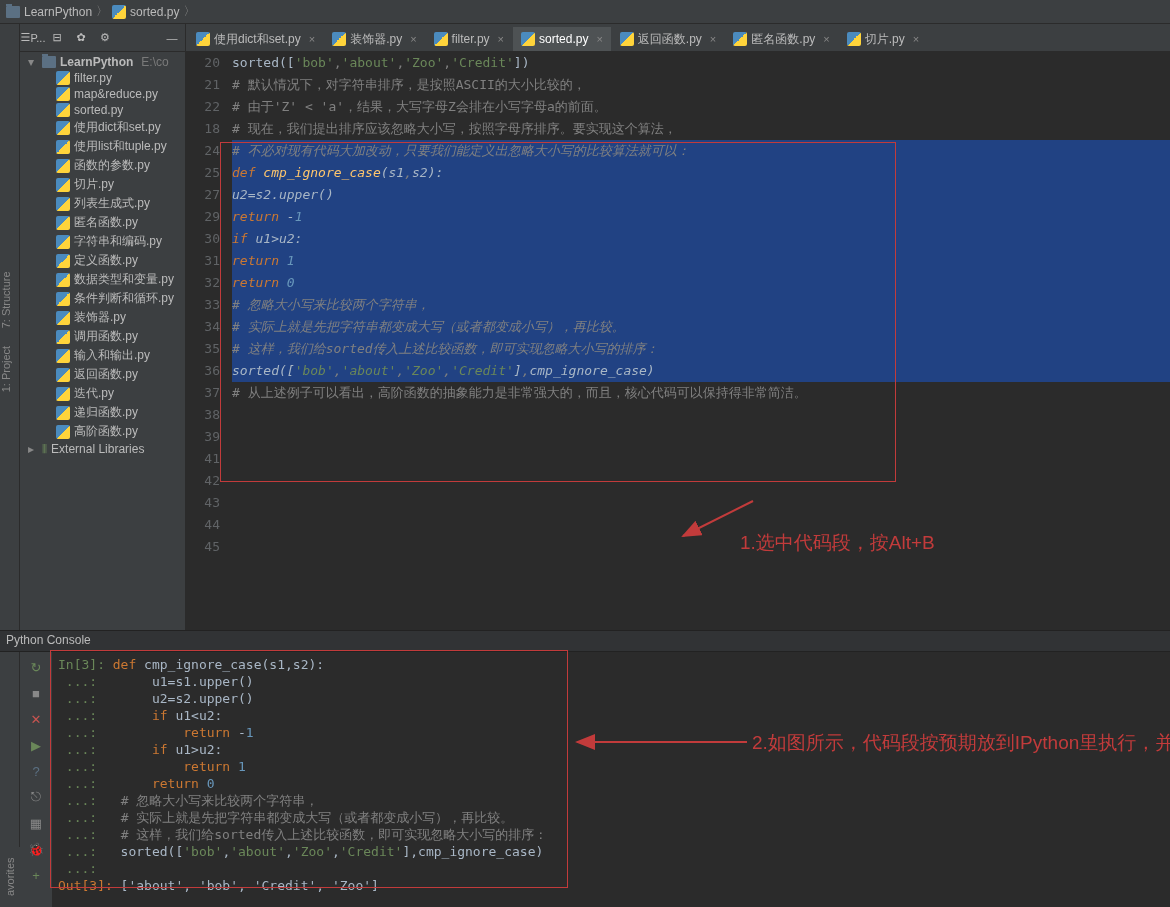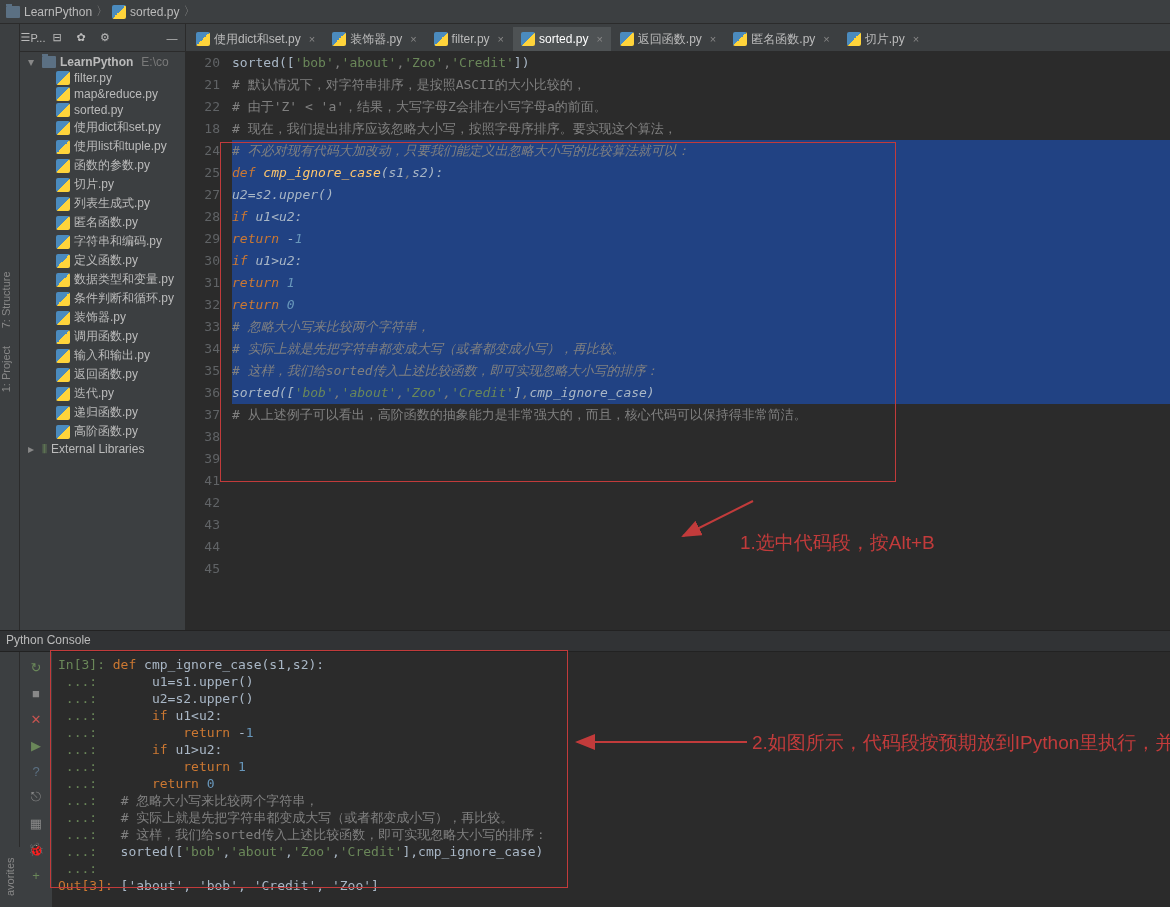--- a/index.html
+++ b/index.html
@@ -268,24 +268,20 @@
           </div>
           <div class="line">
             <div class="ln">25</div>
             <div class="cd sel"><span class="kw">def </span><span class="fn">cmp_ignore_case</span>(s1<span class="cm">,</span>s2):</div>
           </div>
           <div class="line">
             <div class="ln">27</div>
             <div class="cd sel">    u2=s2.upper()</div>
           </div>
           <div class="line">
-            <div class="ln">28</div>
-            <div class="cd sel">    <span class="kw">if</span> u1&lt;u2:</div>
-          </div>
-          <div class="line">
             <div class="ln">29</div>
             <div class="cd sel">        <span class="kw">return</span> -<span class="num">1</span></div>
           </div>
           <div class="line">
             <div class="ln">30</div>
             <div class="cd sel">    <span class="kw">if</span> u1&gt;u2:</div>
           </div>
           <div class="line">
             <div class="ln">31</div>
             <div class="cd sel">        <span class="kw">return</span> <span class="num">1</span></div>

